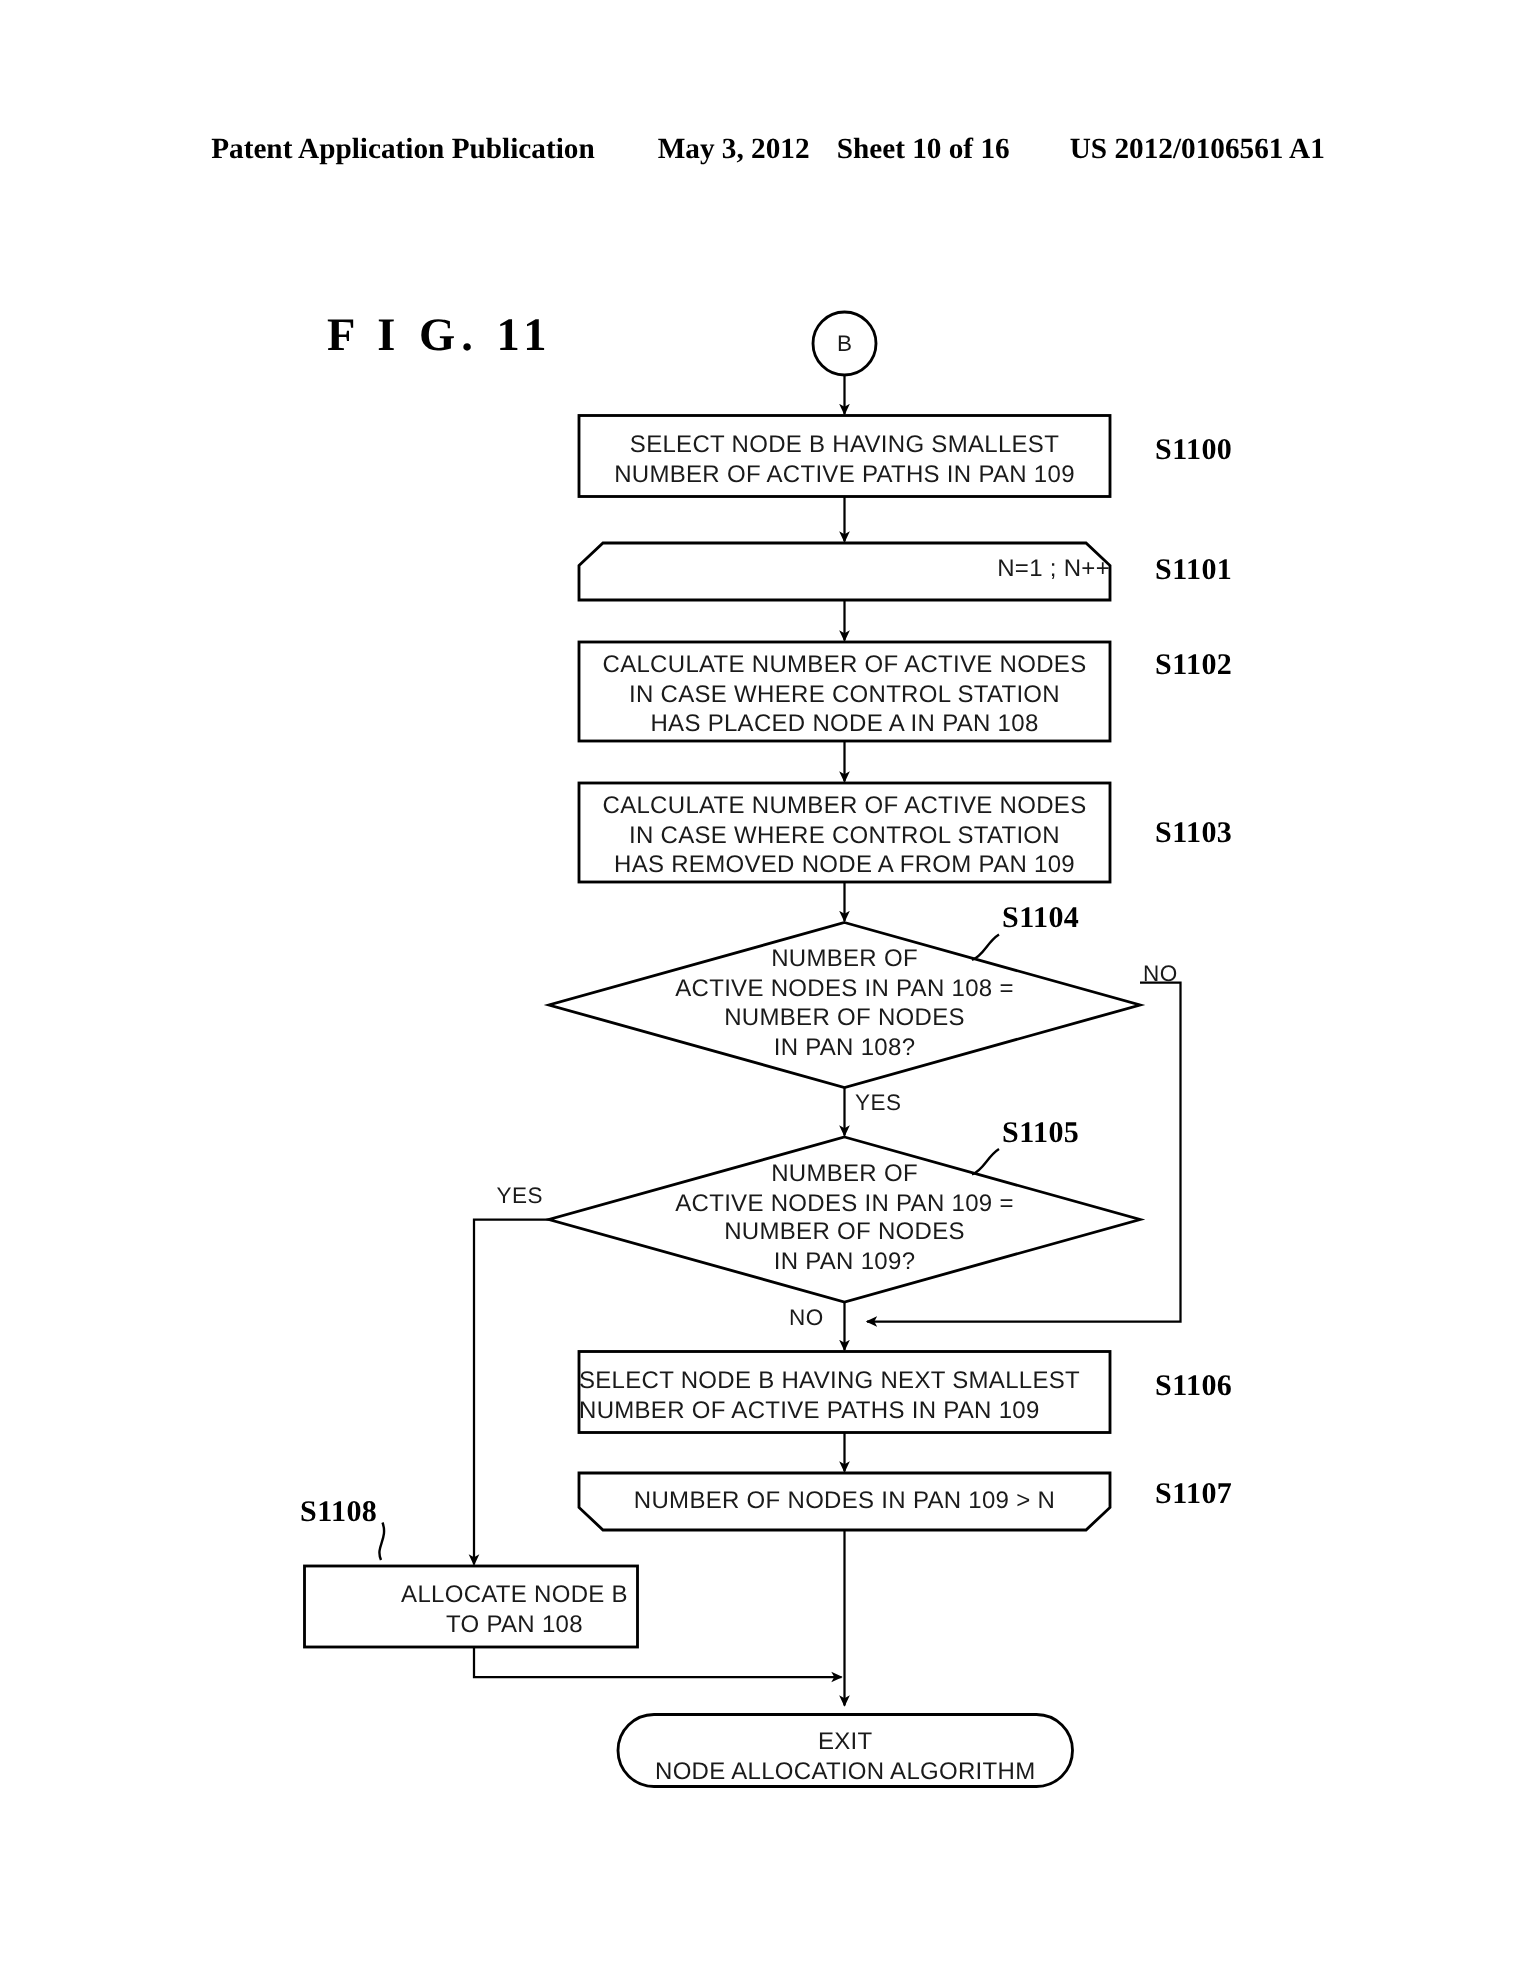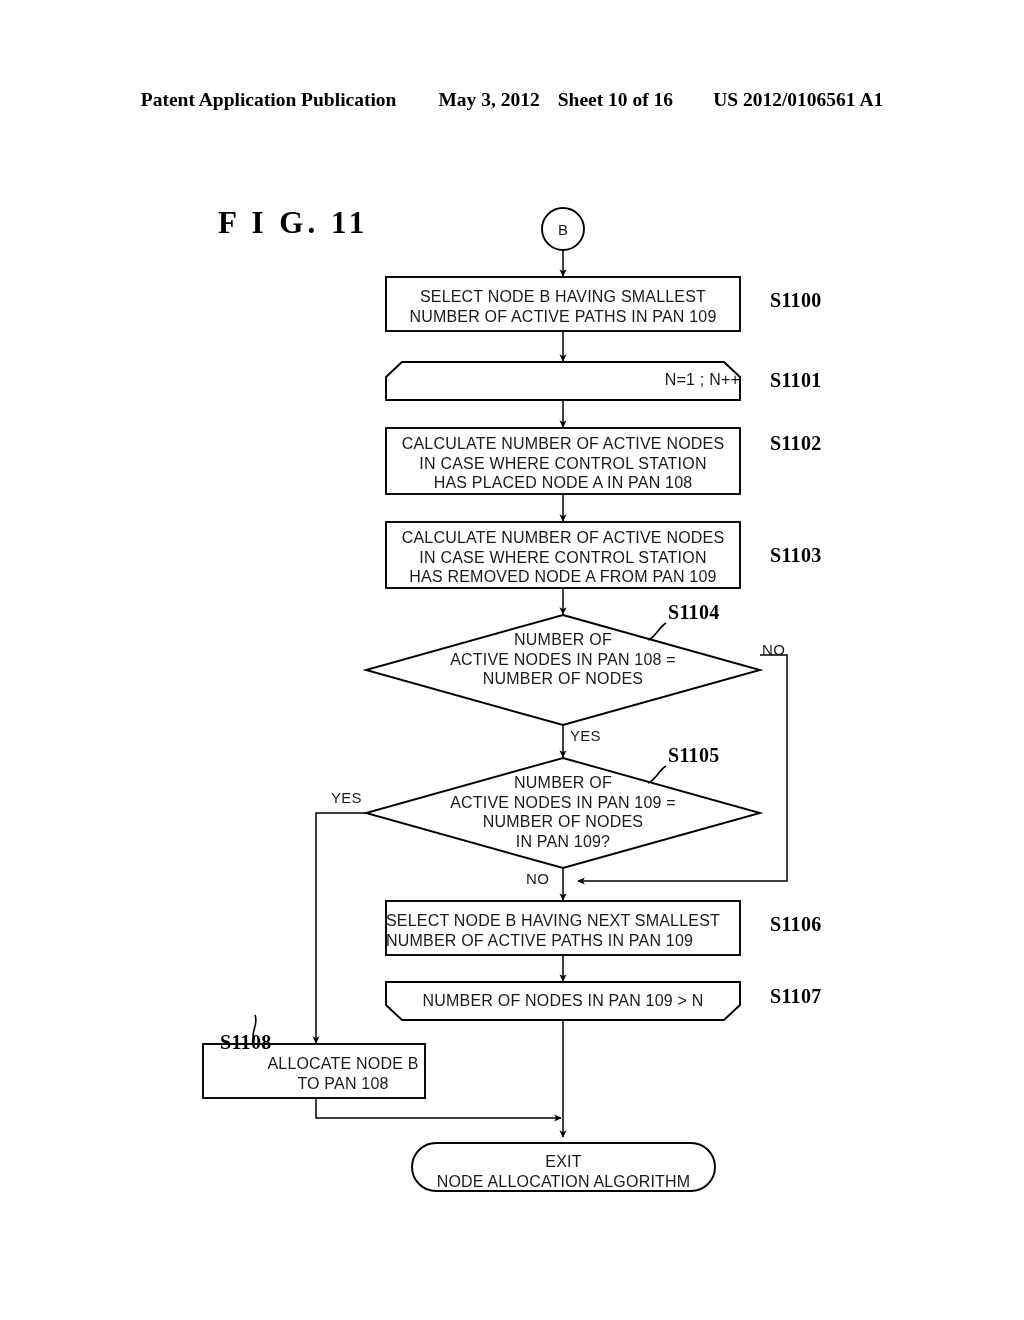--- a/index.html
+++ b/index.html
@@ -202,20 +202,21 @@
   <div>CALCULATE NUMBER OF ACTIVE NODES</div>
   <div>IN CASE WHERE CONTROL STATION</div>
   <div>HAS REMOVED NODE A FROM PAN 109</div>
 </div>
 <div class="step-label" style="left:770px; top:544px;">S1103</div>
 
 <div class="node-text" style="left:386px; top:630px; width:354px;">
   <div>NUMBER OF</div>
   <div>ACTIVE NODES IN PAN 108 =</div>
   <div>NUMBER OF NODES</div>
+  <div>IN PAN 108?</div>
 </div>
 <div class="step-label" style="left:668px; top:601px;">S1104</div>
 <div class="branch-label" style="left:762px; top:641px;">NO</div>
 <div class="branch-label" style="left:570px; top:727px;">YES</div>
 
 <div class="node-text" style="left:386px; top:773px; width:354px;">
   <div>NUMBER OF</div>
   <div>ACTIVE NODES IN PAN 109 =</div>
   <div>NUMBER OF NODES</div>
   <div>IN PAN 109?</div>
@@ -232,18 +233,18 @@
 
 <div class="node-text" style="left:386px; top:991px; width:354px;">
   <div>NUMBER OF NODES IN PAN 109 &gt; N</div>
 </div>
 <div class="step-label" style="left:770px; top:985px;">S1107</div>
 
 <div class="node-text" style="left:208px; top:1054px; width:222px;padding-left:24px;">
   <div>ALLOCATE NODE B</div>
   <div>TO PAN 108</div>
 </div>
-<div class="step-label" style="left:220px; top:997px;margin-top:34px;">S1108</div>
+<div class="step-label" style="left:200px; top:997px;">S1108</div>
 
 <div class="node-text" style="left:412px; top:1152px; width:303px;">
   <div>EXIT</div>
   <div>NODE ALLOCATION ALGORITHM</div>
 </div>
 
 </body></html>

